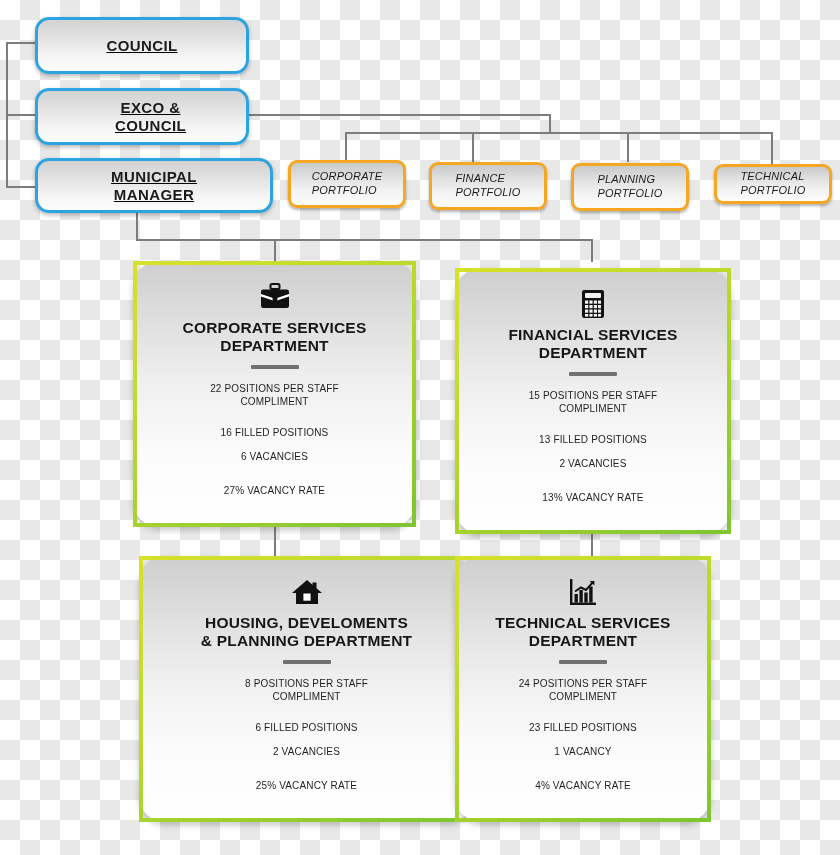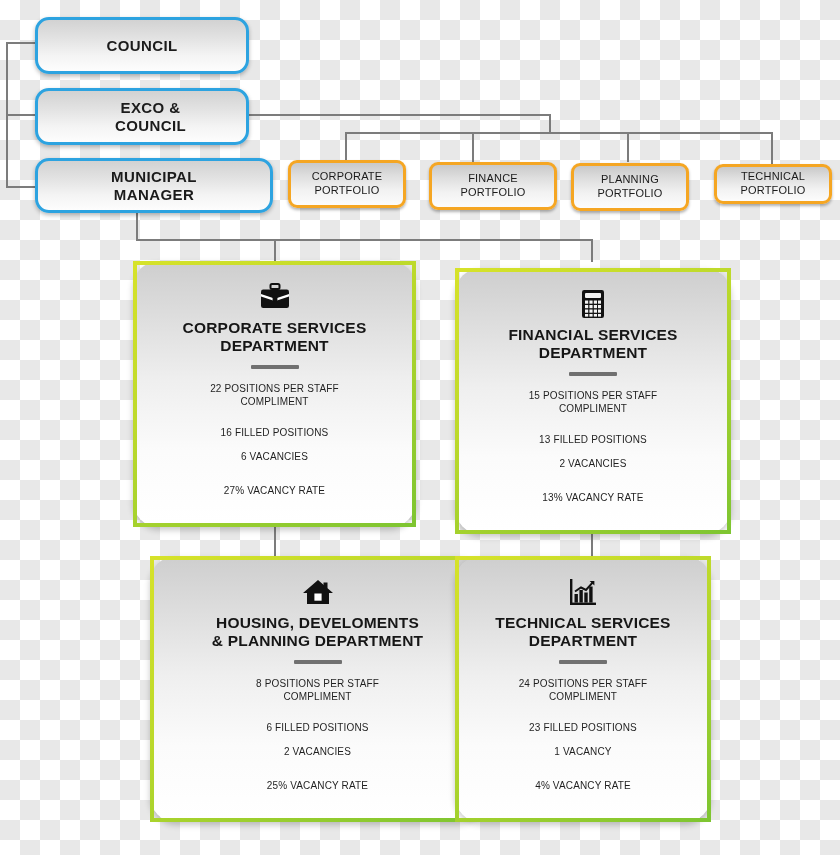--- a/index.html
+++ b/index.html
@@ -24,35 +24,36 @@
   
   .topbox{
     position:absolute;
     border:3px solid #2da3e0;
     border-radius:14px;
     background:linear-gradient(180deg,#d2d2d2 0%,#e2e2e2 35%,#f4f4f4 70%,#fdfdfd 100%);
     box-shadow:0 2px 4px rgba(0,0,0,.28);
     display:flex;align-items:center;justify-content:center;
     text-align:center;
     box-sizing:border-box;
+    text-decoration:underline;
   }
   .topbox .lbl{
     font-size:15px;font-weight:bold;color:#1b1b1b;
     letter-spacing:.4px;line-height:1.18;
   }
 
   
   .pbox{
     position:absolute;
     border:3px solid #f5a623;
     border-radius:9px;
     background:linear-gradient(180deg,#c9c9c9 0%,#dedede 30%,#f2f2f2 65%,#fcfcfc 100%);
     box-shadow:0 2px 3px rgba(0,0,0,.3);
     display:flex;align-items:center;justify-content:center;
-    text-align:center;box-sizing:border-box;
+    box-sizing:border-box;font-style:italic;
   }
   .pbox .lbl{font-size:11px;color:#1b1b1b;line-height:1.25;letter-spacing:.2px;}
 
   
   .dbox{
     position:absolute;
     border:4px solid;
     border-image:linear-gradient(150deg,#d6e22a 0%,#bcd92b 40%,#7ec531 100%) 1;
     border-radius:26px;
     background:linear-gradient(180deg,#cfcfcf 0%,#dcdcdc 18%,#efefef 45%,#fbfbfb 72%,#ffffff 100%);
@@ -118,21 +119,21 @@
     </div>
   </div>
 
   <div class="pbox" style="left:288px;top:160px;width:118px;height:48px;">
     <div class="lbl">
       <span>CORPORATE</span><br>
       <span>PORTFOLIO</span>
     </div>
   </div>
 
-  <div class="pbox" style="left:429px;top:162px;width:128px;height:48px;">
+  <div class="pbox" style="left:429px;top:162px;width:118px;height:48px;">
     <div class="lbl">
       <span>FINANCE</span><br>
       <span>PORTFOLIO</span>
     </div>
   </div>
 
   <div class="pbox" style="left:571px;top:163px;width:118px;height:48px;">
     <div class="lbl">
       <span>PLANNING</span><br>
       <span>PORTFOLIO</span>
@@ -207,21 +208,21 @@
       <span>COMPLIMENT</span>
     </div>
     <div class="gap-a"></div>
     <div class="dstat">13 FILLED POSITIONS</div>
     <div class="gap-b"></div>
     <div class="dstat">2 VACANCIES</div>
     <div class="gap-c"></div>
     <div class="dstat">13% VACANCY RATE</div>
   </div>
 
-  <div class="dbox dbox-green" style="left:150px;top:556px;width:335px;height:266px;">
+  <div class="dbox dbox-green" style="left:139px;top:556px;width:335px;height:266px;">
     <div class="dicon">
       <svg width="32" height="28" viewBox="0 0 32 28" aria-hidden="true">
         <path d="M16 2 L31 15 L27 15 L27 26 L5 26 L5 15 L1 15 Z" fill="#111"></path>
         <rect x="21.5" y="4.5" width="4" height="6" fill="#111"></rect>
         <rect x="12.4" y="15.5" width="7.2" height="7.2" fill="#fff"></rect>
       </svg>
     </div>
     <div class="dtitle">
       <span>HOUSING, DEVELOMENTS</span><br>
       <span>&amp; PLANNING DEPARTMENT</span>

